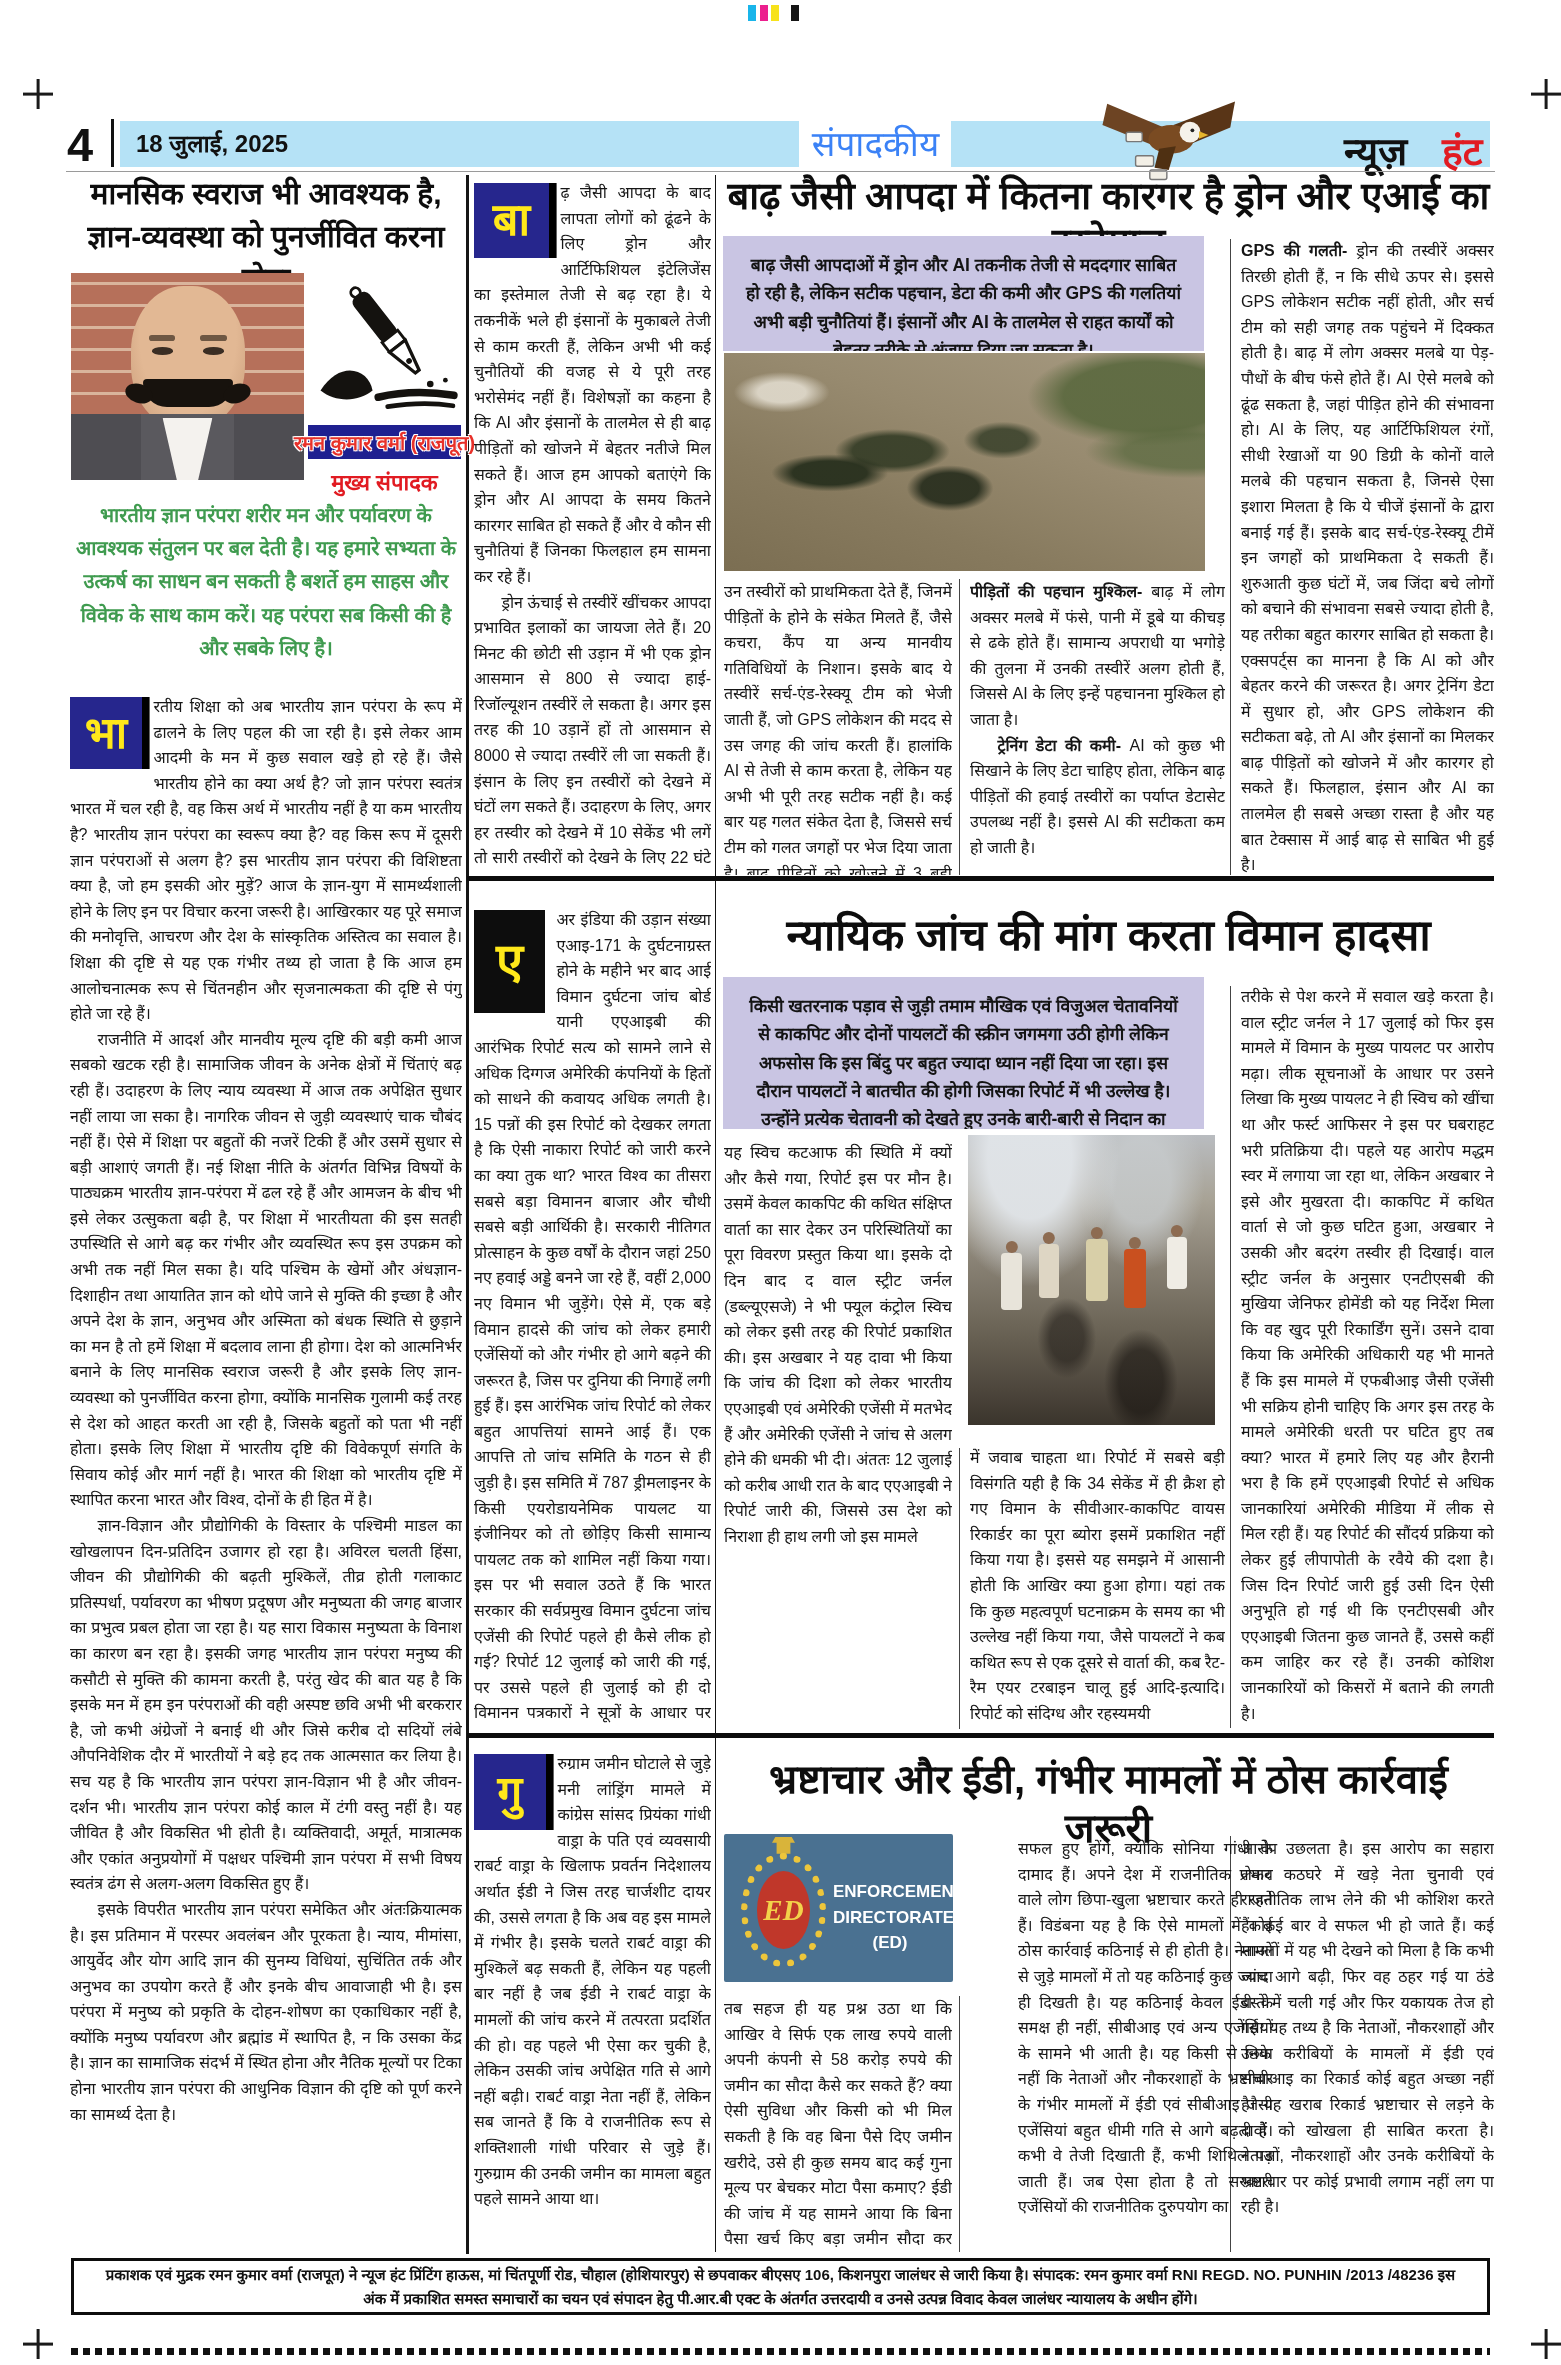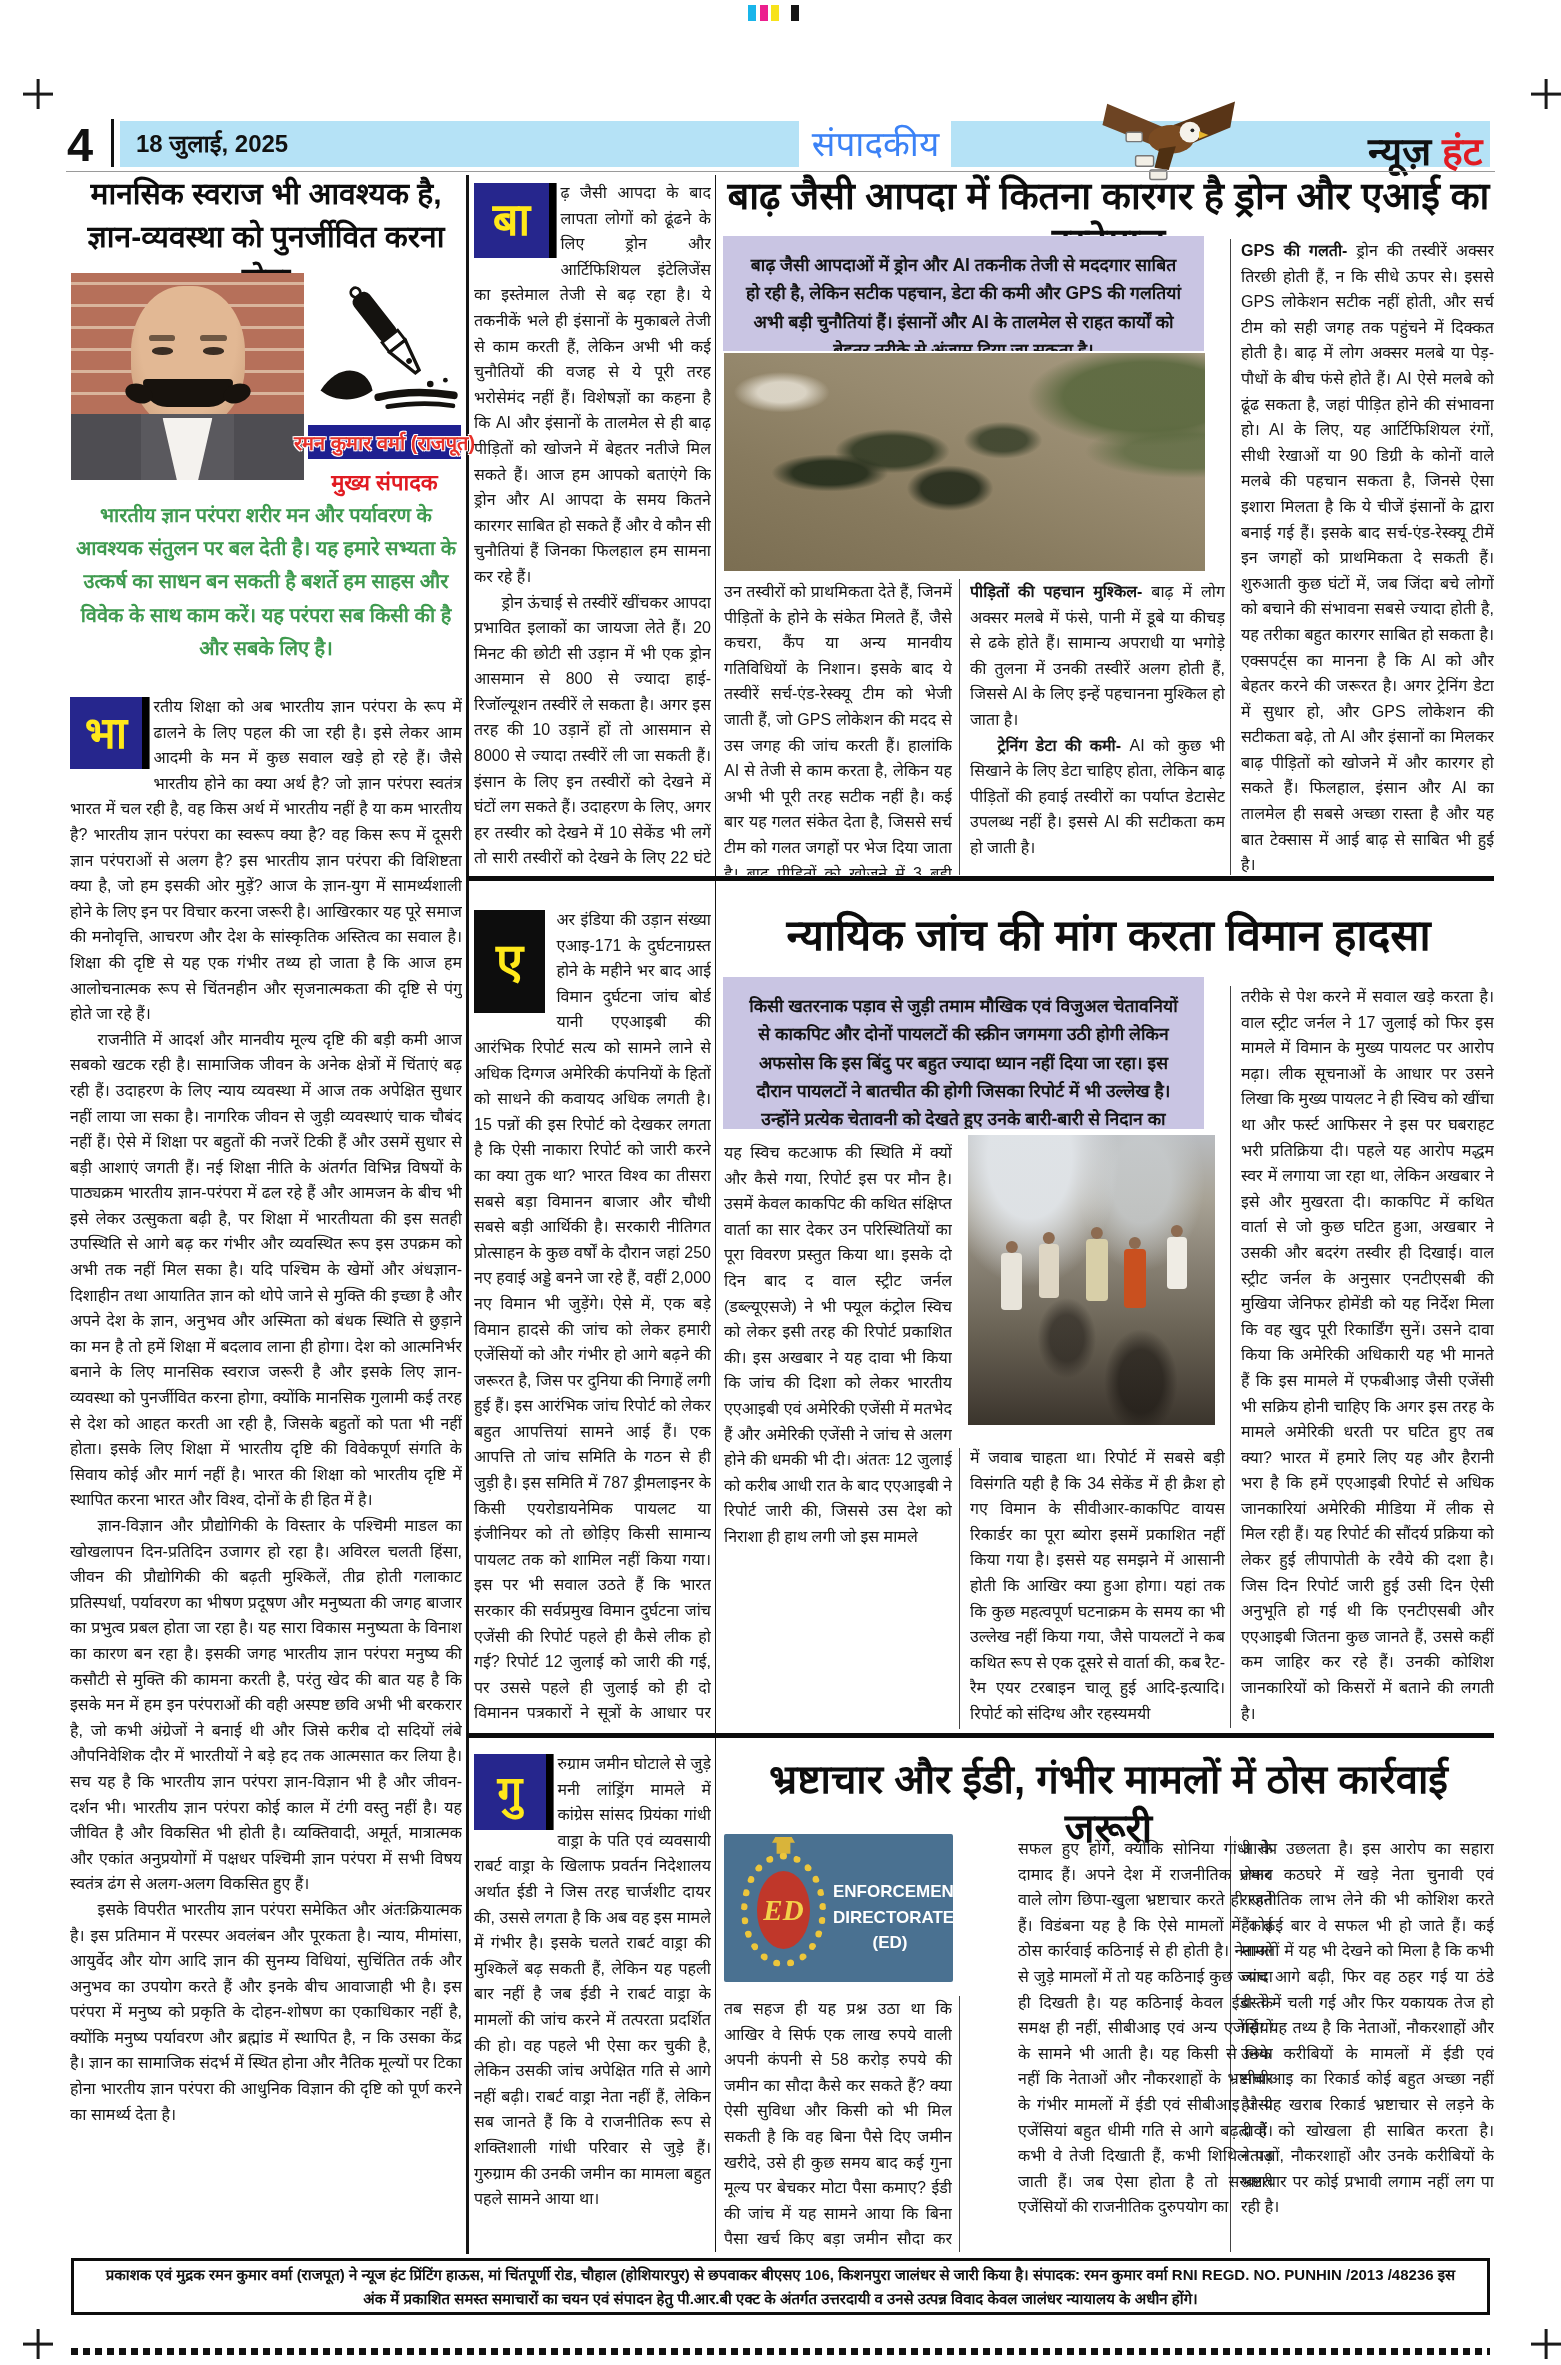--- a/index.html
+++ b/index.html
@@ -19,21 +19,21 @@
   
   .page-num { position:absolute; left:67px; top:117px; font-size:47px; font-weight:900; color:#111; }
   .pn-rule { position:absolute; left:111px; top:119px; width:3.3px; height:48px; background:#111; }
   .hbar { position:absolute; top:121px; height:46px; background:#b5e2f6; }
   .bar1 { left:120px; width:679px; }
   .bar2 { left:951px; width:539px; }
   .date-txt { position:absolute; left:16px; top:0; height:46px; line-height:46px; font-size:24px; font-weight:900; color:#111; }
   .section-title { position:absolute; left:800px; top:121px; width:151px; height:46px; line-height:46px;
     text-align:center; font-size:35px; font-weight:400; color:#3b82f6; }
   .masthead { position:absolute; right:7.6px; top:1.9px; font-size:39px; font-weight:900; color:#111; white-space:nowrap; }
-  .masthead .red { color:#e11b22; }
+  .masthead .red { color:#e11b22;margin-left:24px; }
   .eagle { position:absolute; right:255px; top:-22px; }
   .header-rule { position:absolute; left:66px; top:171px; width:1429px; height:1.4px; background:#9a9a9a; }
 
   
   .vr { position:absolute; background:#151515; }
   .hdiv { position:absolute; left:467px; width:1027px; height:4.7px; background:#0c0c0c; }
 
   
   .col { position:absolute; font-size:16px; line-height:1.6; color:#161616; text-align:justify; overflow:hidden; }
   .col p { margin:0; }

